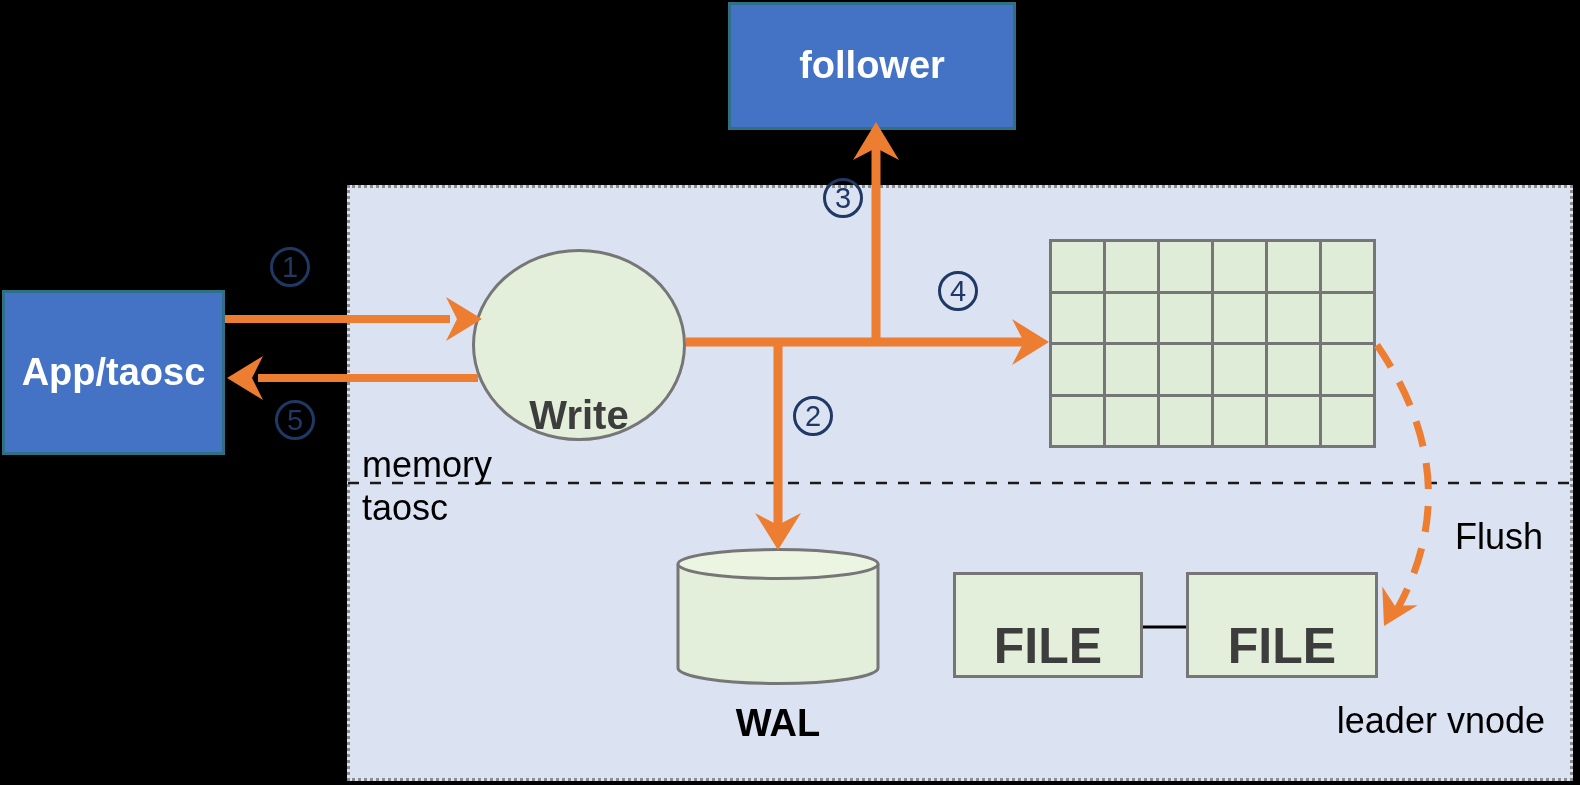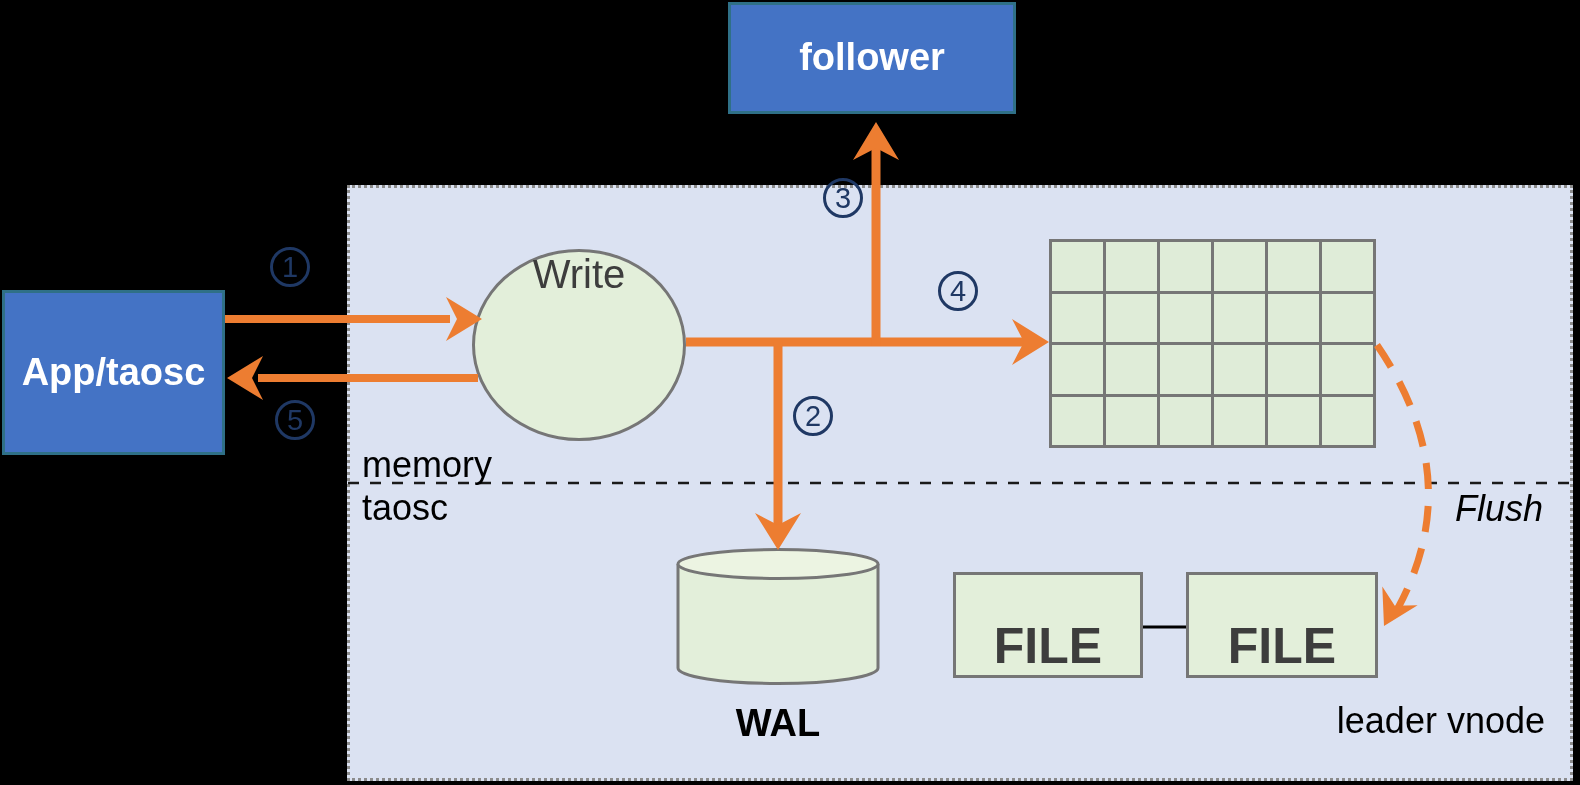--- a/index.html
+++ b/index.html
@@ -27,49 +27,49 @@
     border:3px dotted #8C8C8C;
   }
   
   .blue-node{
     background:var(--node-blue);
     border:3px solid var(--node-blue-border);
     color:#fff;font-weight:bold;
     display:flex;flex-direction:column;align-items:center;justify-content:center;
     text-align:center;z-index:3;
   }
-  #follower-box{left:728px;top:2px;width:288px;height:112px;font-size:38px;line-height:1.2;}
+  #follower-box{left:728px;top:2px;width:288px;height:128px;font-size:38px;line-height:1.2;}
   #app-box{left:2px;top:290px;width:223px;height:165px;font-size:38px;}
   
   #write-circle{
     left:472px;top:249px;width:214px;height:192px;border-radius:50%;
     background:var(--shape-green);border:3px solid var(--shape-border-gray);
-    display:flex;align-items:flex-start;justify-content:center;
-    font-size:40px;font-weight:normal;color:#3D3D3D;z-index:2;
+    display:flex;align-items:flex-end;justify-content:center;
+    font-size:40px;font-weight:bold;color:#3D3D3D;z-index:2;
   }
   
   #memtable{
     left:1049px;top:239px;width:327px;height:209px;
     background:var(--shape-border-gray);
     display:grid;gap:3px;padding:3px;z-index:2;
   }
   #memtable .cell{background:var(--cell-green);}
   
   .file-box{
     background:var(--shape-green);border:3px solid var(--shape-border-gray);
     display:flex;align-items:flex-end;justify-content:center;
     font-size:50px;font-weight:bold;color:#3D3D3D;z-index:2;
   }
   #file-left{left:953px;top:572px;width:190px;height:106px;}
   #file-right{left:1186px;top:572px;width:192px;height:106px;}
   
   .plain-label{color:#000;font-size:36px;z-index:4;white-space:nowrap;text-align:center;}
   #memory-label{left:362px;top:444px;}
   #disk-label{left:362px;top:487px;}
-  #flush-label{left:1455px;top:488px;font-style:italic;}
+  #flush-label{left:1455px;top:516px;}
   #leader-label{left:1200px;top:700px;width:345px;text-align:right;}
   #wal-label{left:698px;top:702px;width:160px;text-align:center;font-size:38px;font-weight:bold;}
   
   .step{
     width:40px;height:40px;border:3px solid var(--step-navy);border-radius:50%;
     color:var(--step-navy);font-size:29px;
     display:flex;align-items:center;justify-content:center;z-index:5;
     background:transparent;
   }
   #step-1{left:270px;top:247px;}

